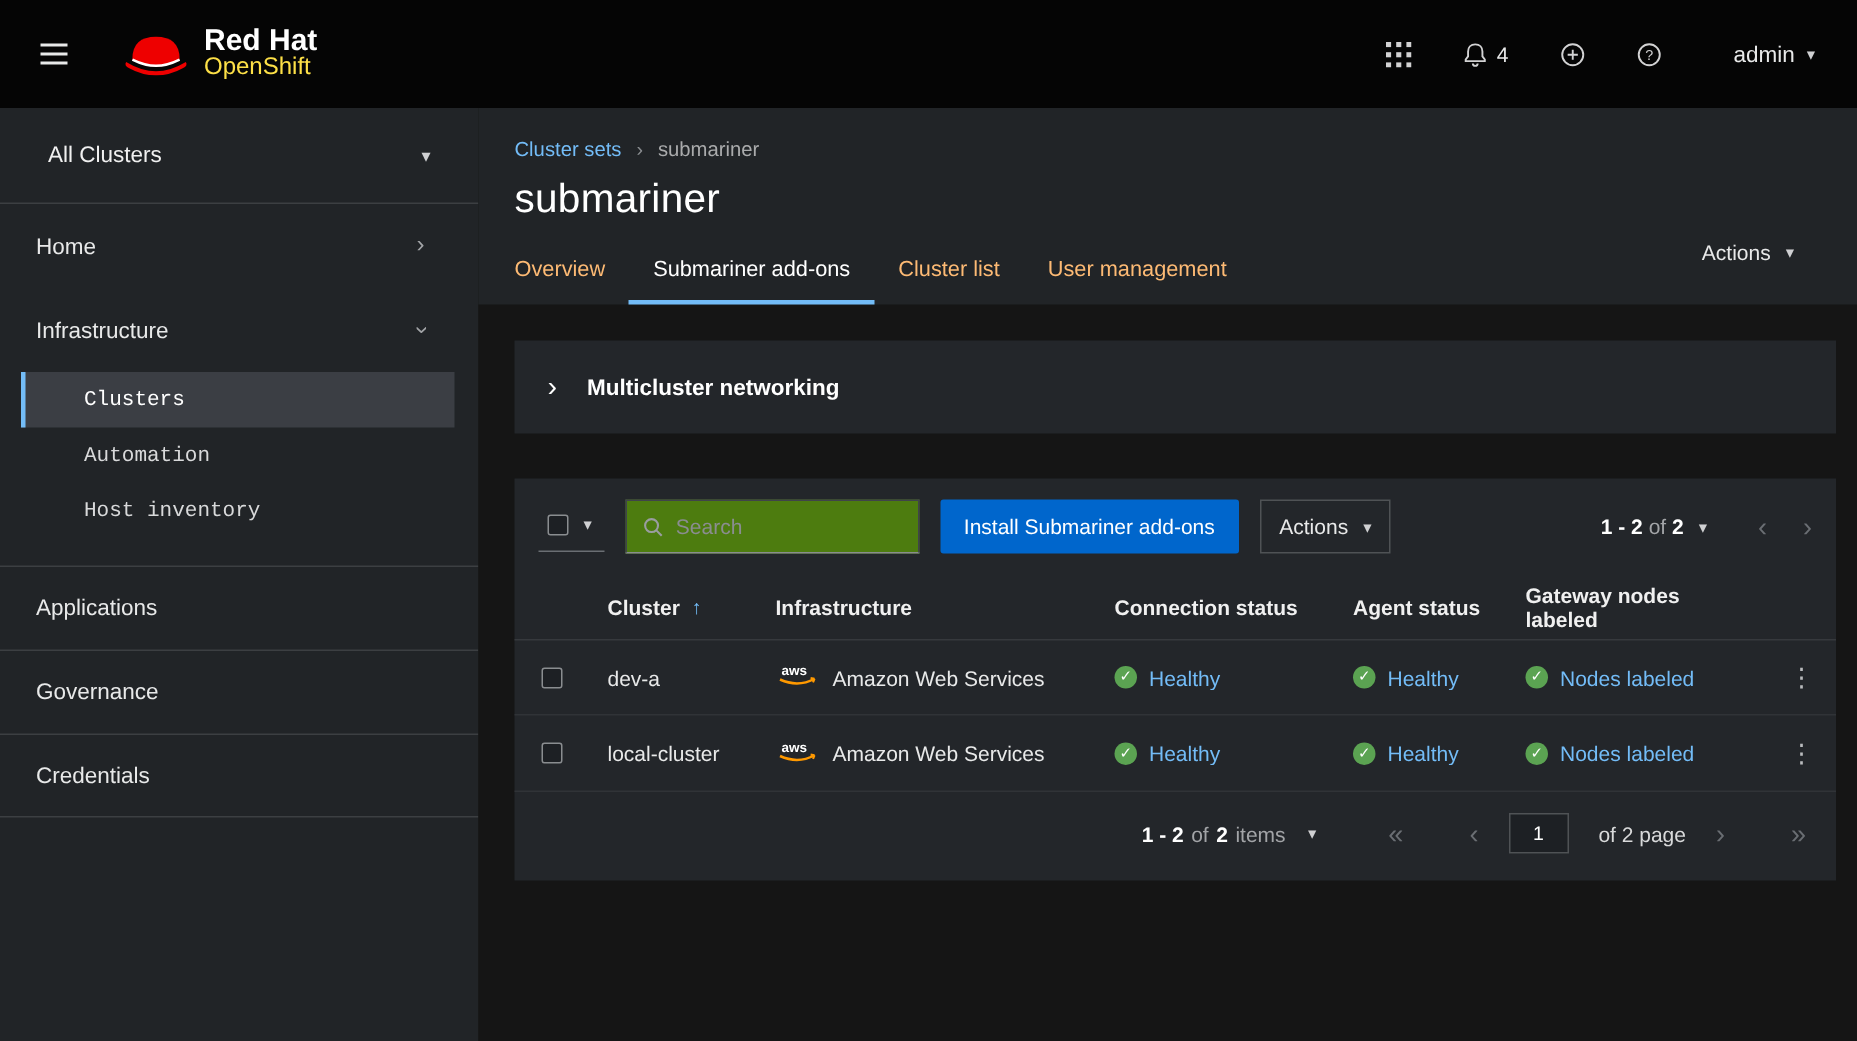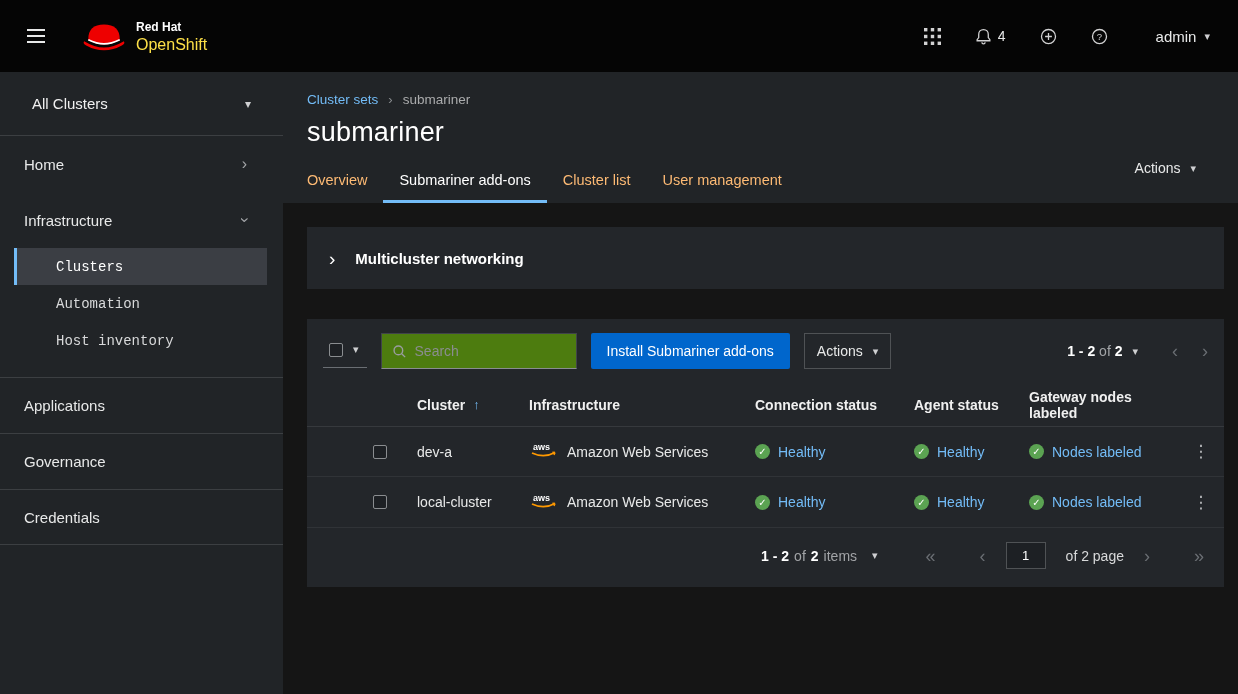--- a/index.html
+++ b/index.html
@@ -22,33 +22,33 @@
   
   .masthead { height: 72px; background: #050505; display: flex; align-items: center; padding: 0 28px 0 16px; }
   .hamburger { width: 40px; height: 40px; background: none; border: 0; cursor: pointer; display: flex; align-items: center; justify-content: center; }
   .hamburger .bars, .hamburger .bars::before, .hamburger .bars::after {
     display: block; width: 18px; height: 2px; background: #e8e9e9; position: relative; content: "";
   }
   .hamburger .bars::before { position: absolute; top: -6px; }
   .hamburger .bars::after { position: absolute; top: 6px; }
   .brand { display: flex; align-items: center; gap: 10px; margin-left: 26px; }
   .brand-text { display: flex; flex-direction: column; line-height: 18px; }
-  .brand-line1 { font-weight: 700; font-size: 12px; color: #fff; }
+  .brand-line1 { font-weight: 700; font-size: 20px; color: #fff; }
   .brand-line2 { font-weight: 400; font-size: 16px; color: #fde047; }
   .mast-right { margin-left: auto; display: flex; align-items: center; gap: 34px; }
   .mast-btn { background: none; border: 0; color: #d2d2d3; display: flex; align-items: center; gap: 6px; cursor: pointer; font-size: 14px; }
   .notif-count { color: #e8e9e9; font-size: 14px; }
   .user-menu { display: flex; align-items: center; gap: 8px; color: #e8e9e9; font-size: 15px; cursor: pointer; margin-left: 14px; }
   .user-menu .i-caret { color: #cfd0d2; font-size: 11px; }
 
   
   .layout { display: flex; height: 622px; }
 
   
-  .sidebar { width: 283px; flex-shrink: 0; background: #212427; overflow: hidden; }
+  .sidebar { width: 319px; flex-shrink: 0; background: #212427; overflow: hidden; }
   .cluster-switcher { height: 64px; padding: 0 32px 0 32px; display: flex; align-items: center; justify-content: space-between; border-bottom: 1px solid #3c3f42; font-size: 15px; color: #f0f0f0; cursor: pointer; }
   .cluster-switcher .i-caret { color: #cfd0d2; font-size: 12px; }
   .nav-item { height: 56px; padding: 0 36px 0 24px; display: flex; align-items: center; justify-content: space-between; font-size: 15px; color: #e8e9e9; cursor: pointer; }
   .nav-sep { border-top: 1px solid #3c3f42; }
   .nav-sep-b { border-bottom: 1px solid #3c3f42; }
   .chev { color: #a2a4a7; font-size: 16px; }
   .subnav { list-style: none; margin: 0 16px 18px 14px; font-family: Liberation Mono, monospace; }
   .sub-item { height: 37px; display: flex; align-items: center; padding-left: 42px; font-size: 14px; color: #d8d9da; cursor: pointer; }
   .sub-item.current { background: #3b3e44; border-left: 3px solid #73bcf7; padding-left: 39px; color: #fff; }
 
@@ -90,21 +90,21 @@
   .pagination-top { margin-left: auto; display: flex; align-items: center; }
   .pag-text b { color: #fff; font-weight: 700; }
   .dim { color: #a2a4a7; }
   .pag-caret { color: #cfd0d2; font-size: 11px; margin-left: 10px; cursor: pointer; }
   .pnav { background: none; border: 0; color: #6a6e73; font-size: 18px; cursor: pointer; line-height: 1; }
   .pnav.first { margin-left: 34px; }
   .pnav + .pnav { margin-left: 24px; }
 
   
   .tbl { width: 100%; }
-  .row { display: grid; grid-template-columns: 50px 112px 226px 159px 115px 1fr 46px; align-items: center; padding-left: 48px; }
+  .row { display: grid; grid-template-columns: 50px 112px 226px 159px 115px 1fr 46px; align-items: center; }
   .thead { height: 44px; border-bottom: 1px solid #36393d; font-weight: 700; font-size: 14px; color: #f0f0f0; }
   .th { padding: 0 12px; display: flex; align-items: center; gap: 8px; }
   .th.sortable { cursor: pointer; }
   .i-sort-up { color: #73bcf7; font-size: 13px; }
   .body-row { height: 50px; border-bottom: 1px solid #303337; }
   .body-row:last-of-type { border-bottom: 0; }
   .c-check { display: flex; justify-content: center; }
   .cell { padding: 0 12px; display: flex; align-items: center; gap: 8px; white-space: nowrap; overflow: hidden; }
   .status-link { color: #73bcf7; text-decoration: none; cursor: pointer; }
   .check-circle { width: 15px; height: 15px; border-radius: 50%; background: #5ba352; color: #fff; font-size: 10px; display: inline-flex; align-items: center; justify-content: center; flex-shrink: 0; }

